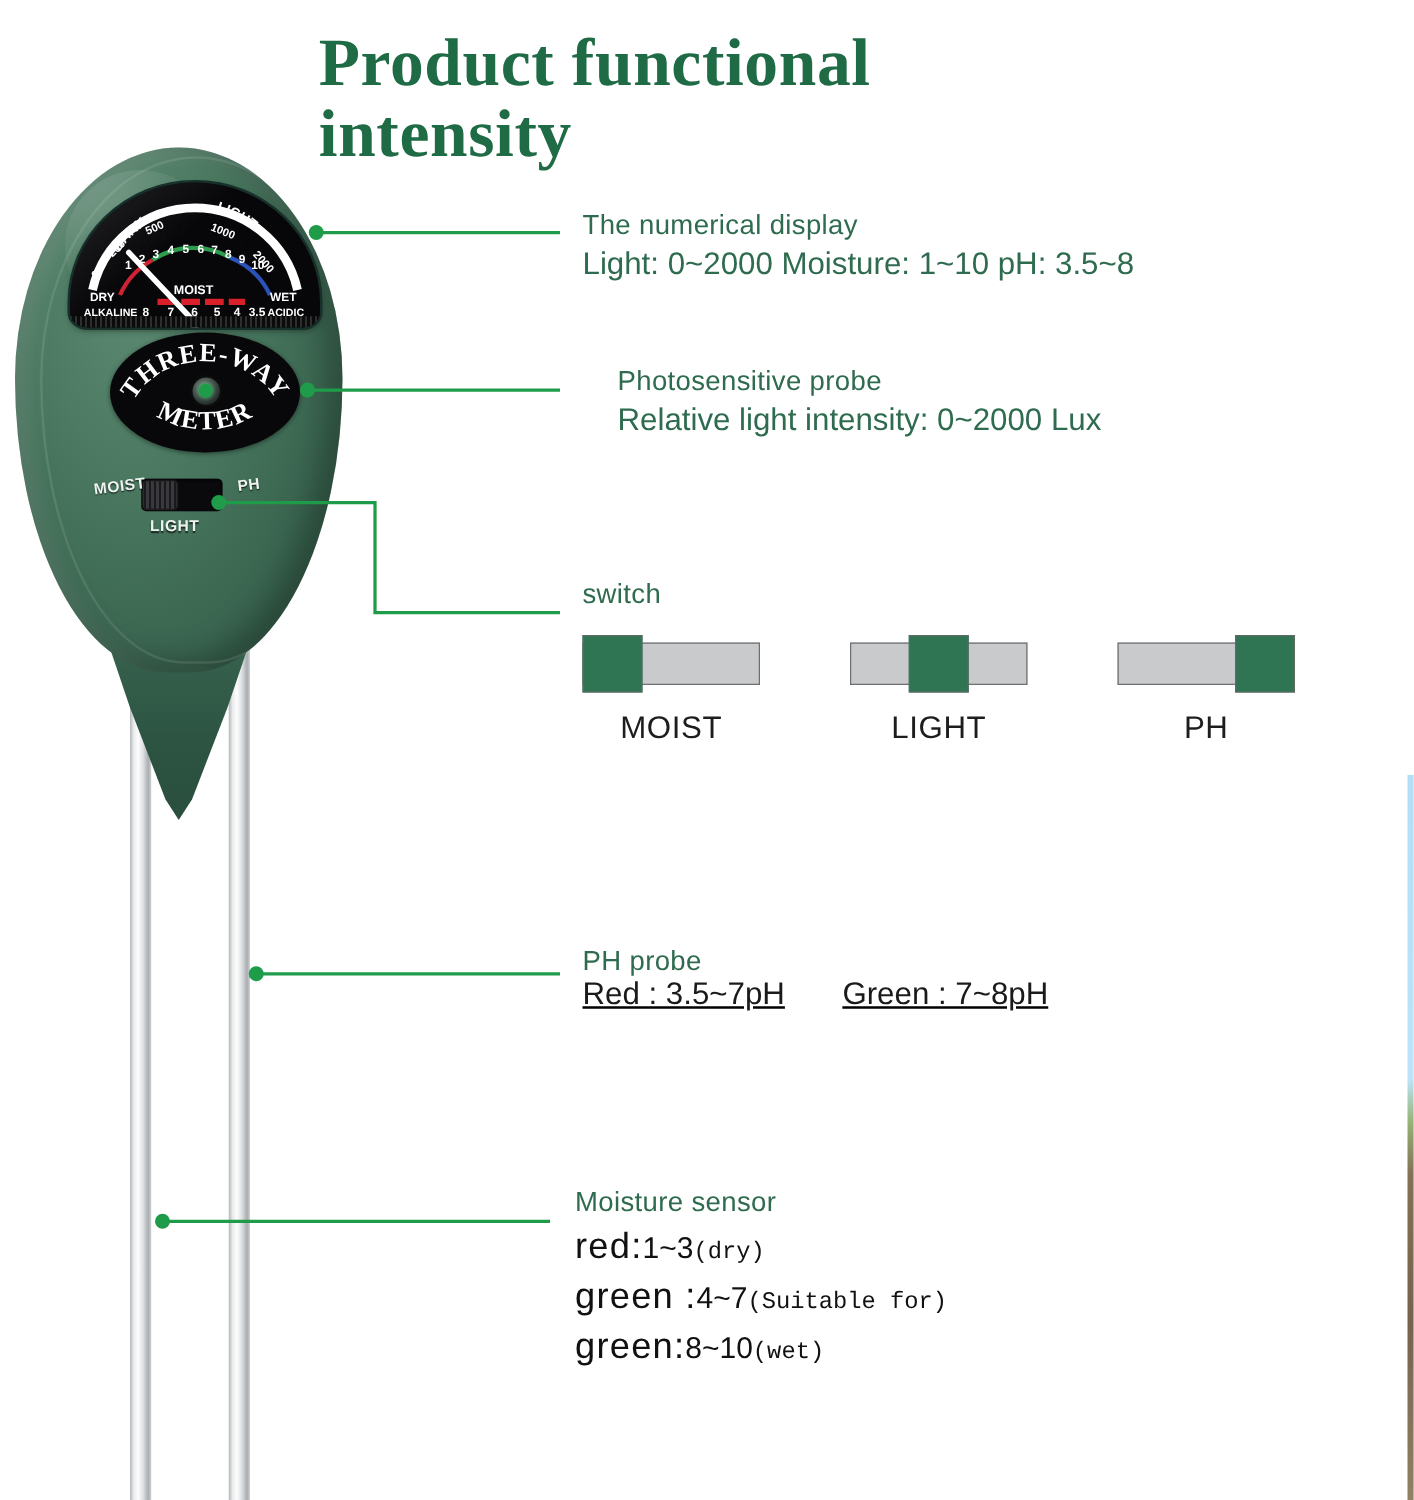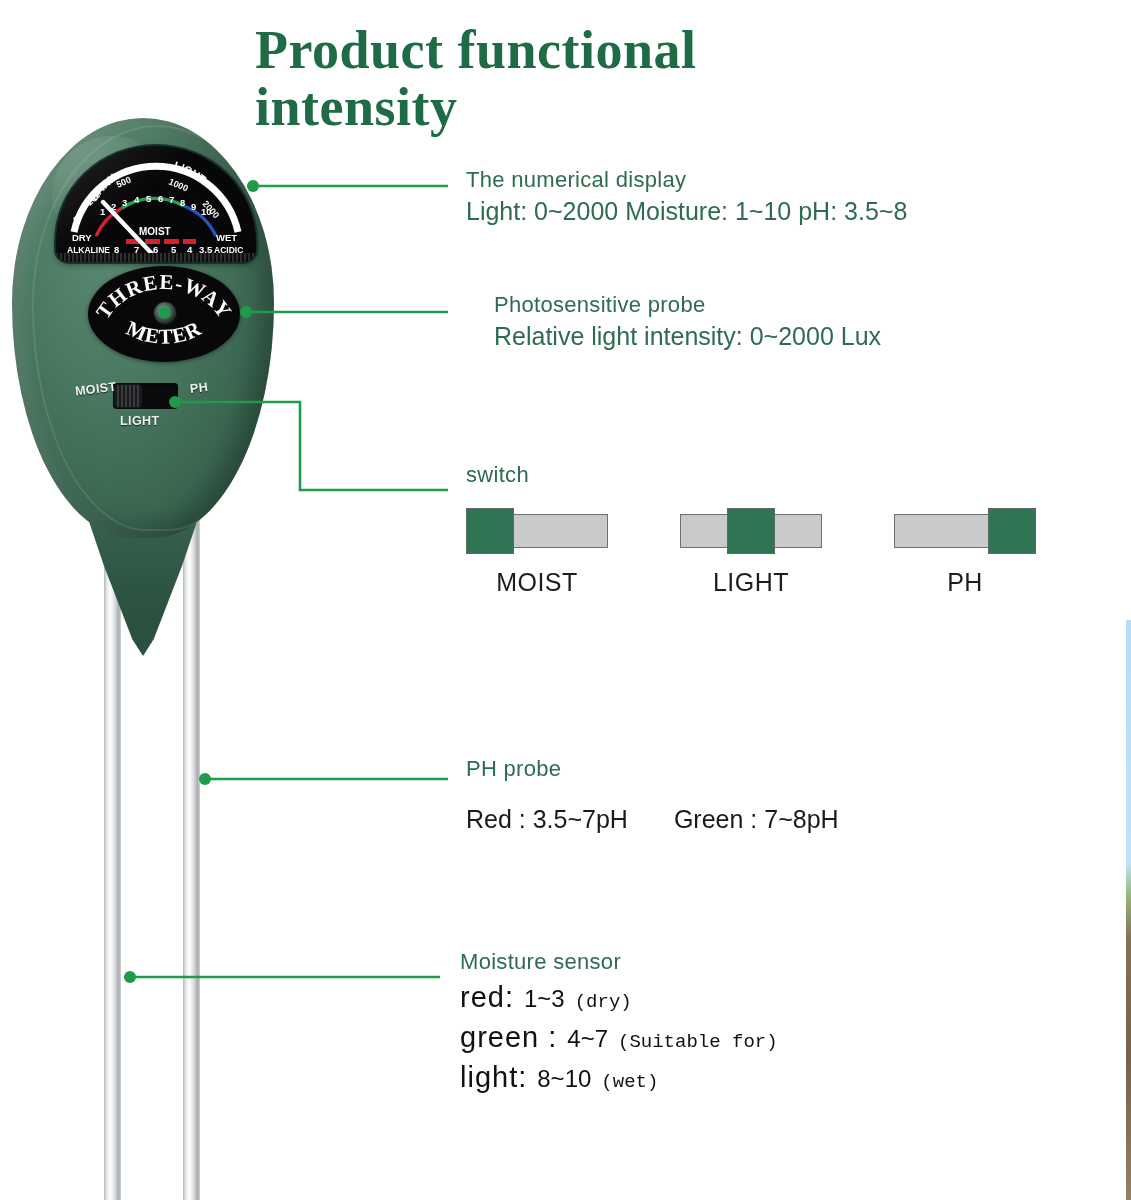--- a/index.html
+++ b/index.html
@@ -106,24 +106,24 @@
   .ann{position:absolute;}
   .ann .head{color:#2f6b4f;font-size:22px;line-height:1.1;letter-spacing:.3px;}
   .ann .sub{color:#2f6b4f;font-size:25px;line-height:1.25;margin-top:4px;}
 
   #ann-display{left:466px;top:168px;}
   #ann-probe{left:466px;top:293px;margin-left:28px;}
   #ann-switch{left:466px;top:463px;}
   #ann-ph{left:466px;top:757px;}
   #ann-moist{left:460px;top:950px;}
 
-  #ann-ph .row{display:flex;gap:46px;margin-top:24px;}
+  #ann-ph .row{display:flex;gap:46px;margin-top:0;text-decoration:underline;}
   #ann-ph .row span{color:#1a1a1a;font-size:25px;}
 
-  .moist-line{display:flex;align-items:baseline;gap:10px;margin-top:7px;color:#111;}
+  .moist-line{display:flex;align-items:baseline;gap:0;margin-top:7px;color:#111;}
   .moist-line .k{font-size:29px;letter-spacing:1px;}
   .moist-line .v{font-size:24px;}
   .moist-line .n{font-size:19px;font-family:Liberation Mono, monospace;}
 
   
   .sw-group{position:absolute;top:508px;}
   .sw-group.g1{left:466px;}
   .sw-group.g2{left:680px;}
   .sw-group.g3{left:894px;}
   .sw-body{position:relative;width:142px;height:46px;}
@@ -335,19 +335,19 @@
       <span class="k">red:</span>
       <span class="v">1~3</span>
       <span class="n">(dry)</span>
     </div>
     <div class="moist-line">
       <span class="k">green :</span>
       <span class="v">4~7</span>
       <span class="n">(Suitable for)</span>
     </div>
     <div class="moist-line">
-      <span class="k">light:</span>
+      <span class="k">green:</span>
       <span class="v">8~10</span>
       <span class="n">(wet)</span>
     </div>
   </div>
 
 </div>
 
 </body></html>

